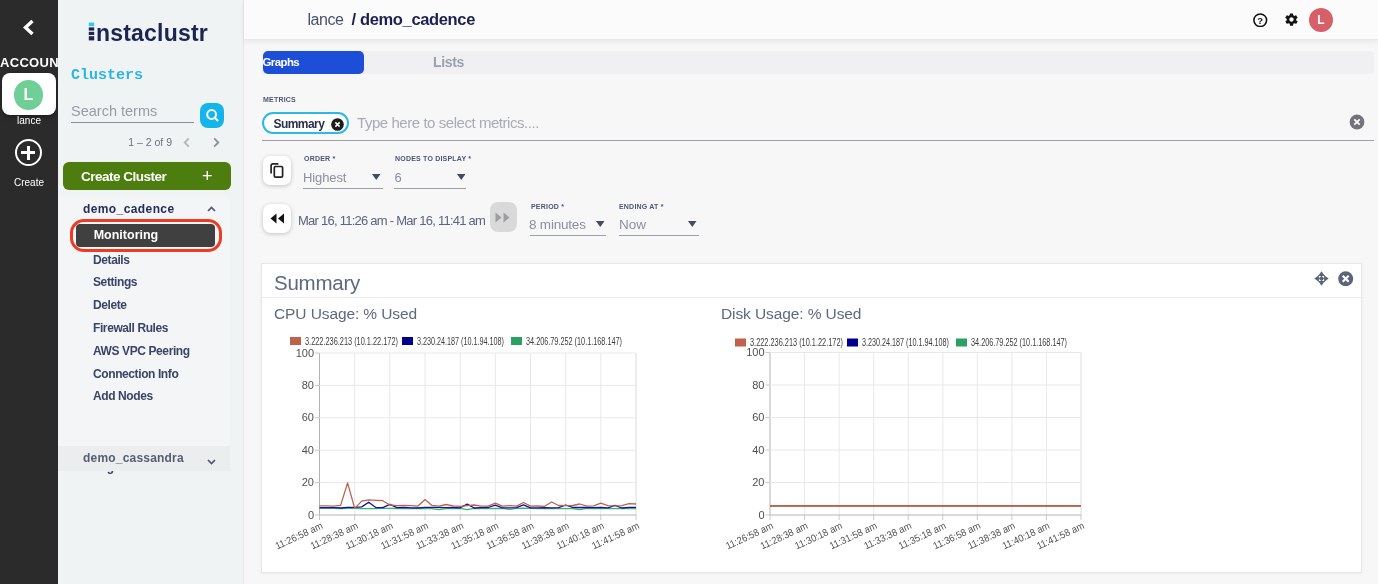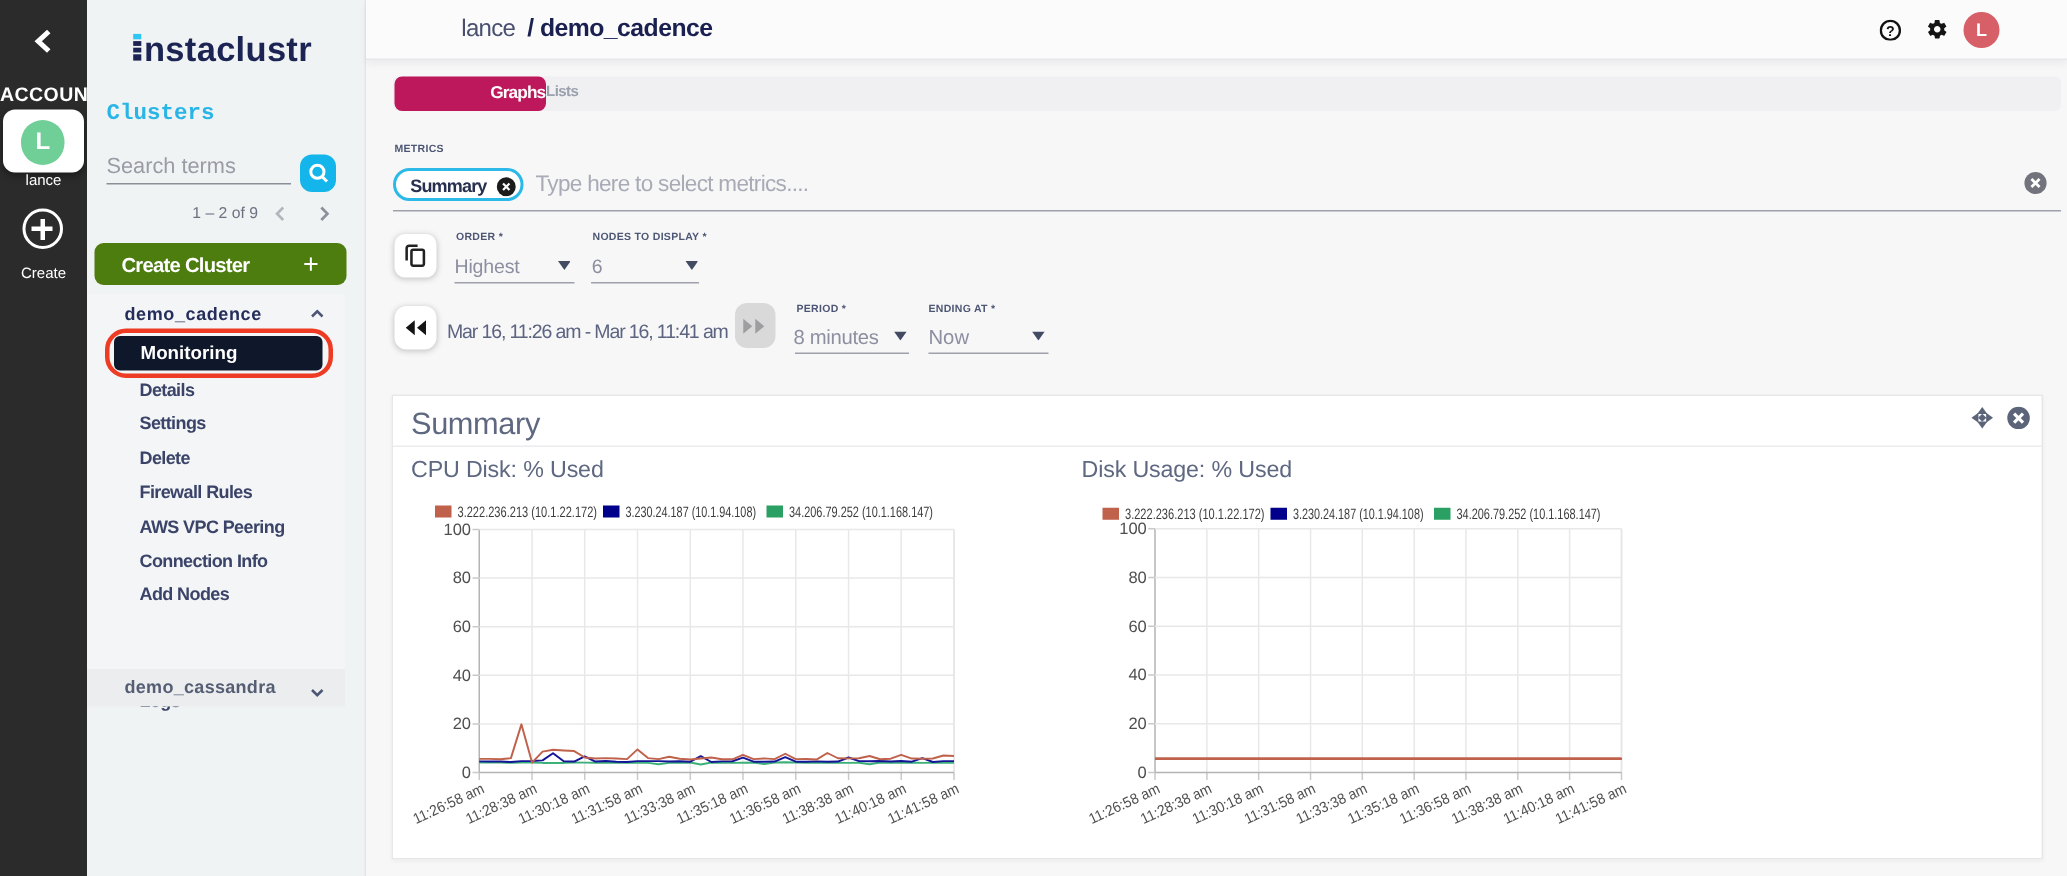--- a/index.html
+++ b/index.html
@@ -56,21 +56,21 @@
   <span class="abs" style="left:18px;top:7px;font-size:13.5px;font-weight:700;letter-spacing:-0.5px;">Create Cluster</span>
   <span class="abs" style="left:139px;top:3.5px;font-size:18px;font-weight:400;">+</span>
 </div>
 
 <div class="abs" style="left:58px;top:196px;width:172px;height:250px;background:#f3f5f6;"></div>
 <div class="abs" style="left:83px;top:202px;color:#252e5b;font-size:12px;font-weight:700;letter-spacing:0.4px;">demo_cadence</div>
 <svg class="abs" style="left:207px;top:206px;" width="9" height="6" viewBox="0 0 9 6">
     <path d="M1 5 L4.5 1.5 L8 5" fill="none" stroke="#4d5674" stroke-width="1.7"></path>
   </svg>
 <div class="abs" style="left:70px;top:219px;width:152px;height:33px;border:3.7px solid #ee3b23;border-radius:14px;"></div>
-<div class="abs" style="left:75.7px;top:224.4px;width:139px;height:23px;background:#0f172a;border-radius:4px;color:#fff;font-size:12.5px;font-weight:700;">
+<div class="abs" style="left:75.7px;top:224.4px;width:139px;height:23px;background:#404040;border-radius:4px;color:#fff;font-size:12.5px;font-weight:700;">
     <span class="abs" style="left:18px;top:4px;">Monitoring</span>
   </div>
 <div class="mi" style="top:252.5px;">Details</div>
 <div class="mi" style="top:275.3px;">Settings</div>
 <div class="mi" style="top:298.1px;">Delete</div>
 <div class="mi" style="top:320.9px;">Firewall Rules</div>
 <div class="mi" style="top:343.7px;">AWS VPC Peering</div>
 <div class="mi" style="top:366.5px;">Connection Info</div>
 <div class="mi" style="top:389.3px;">Add Nodes</div>
 <div class="mi" style="top:412.1px;margin-top:48px;">Logs</div>
@@ -85,22 +85,22 @@
 <svg class="abs" style="left:1253px;top:12.5px;" width="14.5" height="14.5" viewBox="0 0 16 16">
     <circle cx="8" cy="8" r="7" fill="none" stroke="#111" stroke-width="1.7"></circle>
     <text x="8" y="11.8" text-anchor="middle" font-size="10.5" font-weight="700" fill="#111" font-family="Liberation Sans">?</text>
   </svg>
 <svg class="abs" style="left:1284px;top:12px;" width="15" height="15" viewBox="0 0 24 24">
     <path fill="#141414" d="M19.4 13c0-.3.1-.7.1-1s0-.7-.1-1l2.1-1.6c.2-.2.2-.4.1-.6l-2-3.4c-.1-.2-.4-.3-.6-.2l-2.5 1c-.5-.4-1.1-.7-1.7-1L14.4 2.6c0-.2-.2-.4-.5-.4h-4c-.2 0-.4.2-.5.4l-.4 2.6c-.6.2-1.2.6-1.7 1l-2.5-1c-.2-.1-.5 0-.6.2l-2 3.4c-.1.2-.1.5.1.6L4.5 11c0 .3-.1.7-.1 1s0 .7.1 1l-2.1 1.6c-.2.2-.2.4-.1.6l2 3.4c.1.2.4.3.6.2l2.5-1c.5.4 1.1.7 1.7 1l.4 2.6c0 .2.2.4.5.4h4c.2 0 .4-.2.5-.4l.4-2.6c.6-.2 1.2-.6 1.7-1l2.5 1c.2.1.5 0 .6-.2l2-3.4c.1-.2.1-.5-.1-.6L19.4 13zM12 15.5c-1.9 0-3.5-1.6-3.5-3.5s1.6-3.5 3.5-3.5 3.5 1.6 3.5 3.5-1.6 3.5-3.5 3.5z"></path>
   </svg>
 <div class="abs" style="left:1309px;top:8px;width:24px;height:24px;border-radius:50%;background:#d75f68;color:#fff;font-size:12px;font-weight:700;text-align:center;line-height:24px;">L</div>
 
 <div class="abs" style="left:262px;top:51px;width:1112px;height:22.5px;background:#f0f0f3;border-radius:4px;"></div>
-<div class="abs" style="left:262.5px;top:51px;width:101px;height:22.5px;background:#be185d;border-radius:5px;color:#fff;font-size:11.5px;font-weight:700;letter-spacing:-0.6px;text-align:right;line-height:22.5px;">Graphs</div>
-<div class="abs" style="left:364px;top:51px;width:100px;height:22.5px;color:#9aa0ad;font-size:10px;font-weight:700;letter-spacing:-0.35px;text-align:left;line-height:22.5px;">Lists</div>
+<div class="abs" style="left:262.5px;top:51px;width:101px;height:22.5px;background:#1d4ed8;border-radius:5px;color:#fff;font-size:11.5px;font-weight:700;letter-spacing:-0.6px;text-align:left;line-height:22.5px;">Graphs</div>
+<div class="abs" style="left:364px;top:51px;width:100px;height:22.5px;color:#9aa0ad;font-size:14px;font-weight:700;letter-spacing:-0.35px;text-align:right;line-height:22.5px;">Lists</div>
 
 <div class="lbl" style="left:263px;top:96px;">METRICS</div>
 <div class="abs" style="left:262px;top:111.5px;width:86.5px;height:22.5px;border:2px solid #2cb9e8;border-radius:12px;background:#fff;">
   <span class="abs" style="left:9.5px;top:3.5px;font-size:12px;font-weight:700;letter-spacing:-0.55px;color:#28304f;">Summary</span>
   <svg class="abs" style="left:66.5px;top:4.5px;" width="13" height="13" viewBox="0 0 14 14">
       <circle cx="7" cy="7" r="6.8" fill="#1c1c1c"></circle>
       <path d="M4.7 4.7 L9.3 9.3 M9.3 4.7 L4.7 9.3" stroke="#fff" stroke-width="1.6"></path>
     </svg>
 </div>
 <div class="abs" style="left:357px;top:113.5px;font-size:15px;letter-spacing:-0.45px;color:#a8aab6;">Type here to select metrics....</div>
@@ -164,21 +164,21 @@
       <path d="M0.5 12 L7.9 6.6 V17.4 Z"></path>
       <path d="M23.5 12 L16.1 6.6 V17.4 Z"></path>
       <rect x="8.9" y="8.9" width="6.2" height="6.2" transform="rotate(45 12 12)"></rect>
     </g>
   </svg>
 <svg class="abs" style="left:1338.3px;top:270.8px;" width="15.4" height="15.4" viewBox="0 0 16 16">
     <circle cx="8" cy="8" r="7.8" fill="#5c6479"></circle>
     <path d="M4.9 4.9 L11.1 11.1 M11.1 4.9 L4.9 11.1" stroke="#fff" stroke-width="2.2"></path>
   </svg>
 <div class="abs" style="left:262px;top:297px;width:1099px;height:1px;background:#ececef;"></div>
-<div class="abs" style="left:274px;top:305px;font-size:15.5px;letter-spacing:-0.1px;color:#5e6880;">CPU Disk: % Used</div>
+<div class="abs" style="left:274px;top:305px;font-size:15.5px;letter-spacing:-0.1px;color:#5e6880;">CPU Usage: % Used</div>
 <div class="abs" style="left:721px;top:305px;font-size:15.5px;letter-spacing:-0.1px;color:#5e6880;">Disk Usage: % Used</div>
 <svg class="abs" style="left:261px;top:326px;" width="446" height="246" viewBox="0 0 446 246">
 <rect x="29" y="11" width="11" height="8" fill="#c0614c"></rect>
 <text x="44" y="18.5" font-size="10" fill="#3c3c3c" textLength="93" lengthAdjust="spacingAndGlyphs">3.222.236.213 (10.1.22.172)</text>
 <rect x="141" y="11" width="11" height="8" fill="#00008b"></rect>
 <text x="156" y="18.5" font-size="10" fill="#3c3c3c" textLength="87" lengthAdjust="spacingAndGlyphs">3.230.24.187 (10.1.94.108)</text>
 <rect x="250" y="11" width="11" height="8" fill="#2aa162"></rect>
 <text x="265" y="18.5" font-size="10" fill="#3c3c3c" textLength="96" lengthAdjust="spacingAndGlyphs">34.206.79.252 (10.1.168.147)</text>
 <line x1="58.5" y1="27" x2="58.5" y2="189" stroke="#b3b3b3" stroke-width="1"></line>
 <line x1="58.5" y1="189" x2="58.5" y2="194" stroke="#c9c9c9" stroke-width="1"></line>

